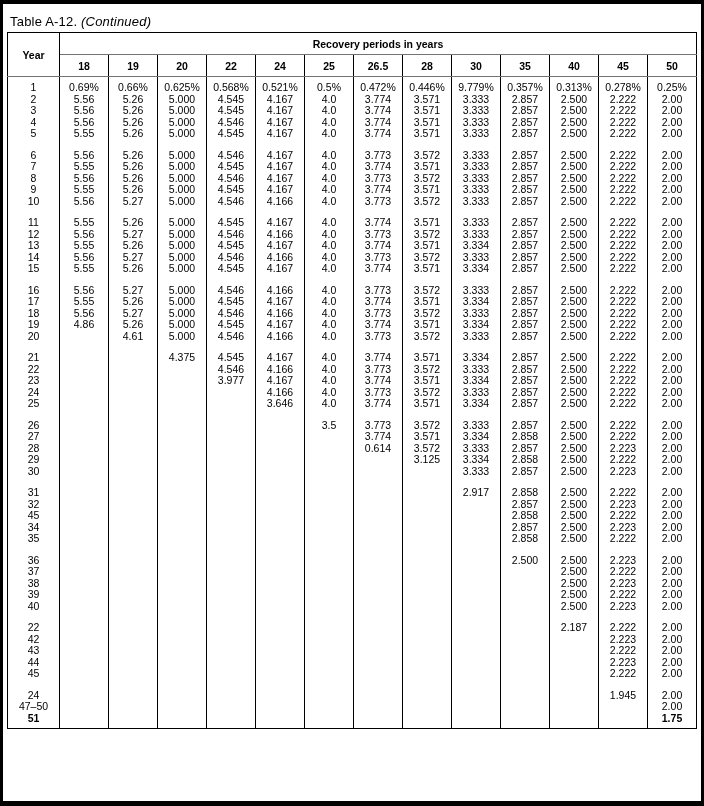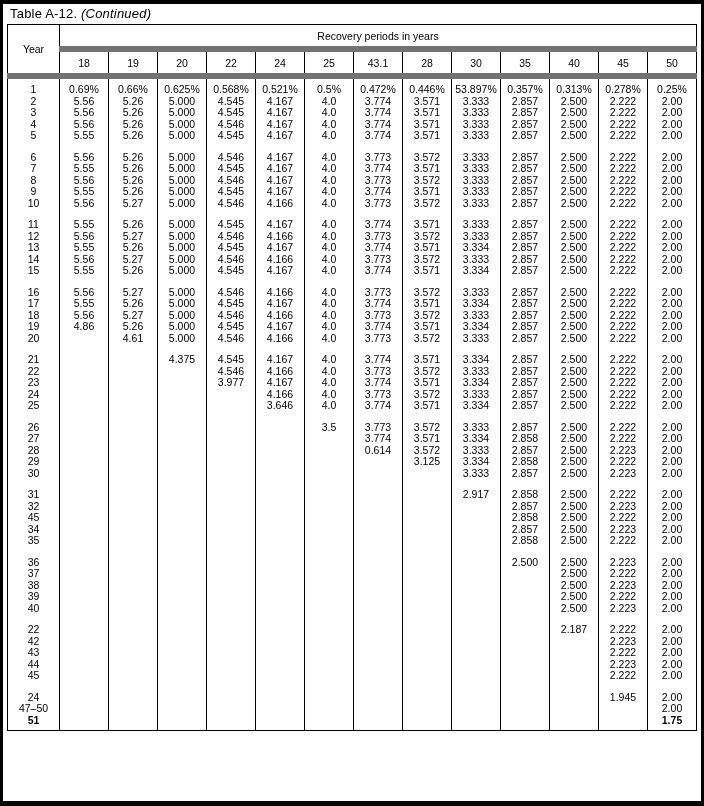--- a/index.html
+++ b/index.html
@@ -2,37 +2,37 @@
 <html><head>
 <meta charset="utf-8">
 <style>
   html, body { margin: 0; padding: 0; background: #888; }
   .frame {
     width: 704px; height: 806px; box-sizing: border-box;
     border-top: 4px solid #000; border-left: 3px solid #000;
     border-right: 3px solid #000; border-bottom: 5px solid #000;
     background: #fff; overflow: hidden;
     font-family: "Liberation Sans", sans-serif; color: #000;
-    padding: 0 4px;
+    padding: 8px 4px;
   }
   .title {
     height: 17px; padding: 2px 0 1px 3px; font-size: 13px; letter-spacing: .2px;
   }
   .title em { font-style: italic; }
   table.a12 {
     width: 100%; border-collapse: collapse; table-layout: fixed;
     border: 1px solid #000;
   }
   table.a12 th, table.a12 td {
     border-left: 1px solid #000; border-right: 1px solid #000;
     padding: 0; text-align: center; vertical-align: middle;
     font-size: 10.5px; color: #000;
     overflow: hidden; white-space: nowrap;
   }
-  thead th { font-weight: normal; font-size: 11px; border-bottom: 6px solid #737373; }
+  thead th { font-weight: bold; font-size: 11px; border-bottom: 1px solid #737373; }
   th.span-head { height: 21px; }
   th.year-head { height: 42px; }
   tr.col-head th { height: 21px; }
   tbody td { height: 11.5px; line-height: 11.5px; }
   tbody tr.first-row td { padding-top: 5px; }
   tbody tr.last-row td { padding-bottom: 4px; font-weight: bold; }
   tr.spacer td { height: 10px; }
 </style>
 </head>
 <body>
@@ -65,41 +65,41 @@
         <th class="year-head" rowspan="2">Year</th>
         <th class="span-head" colspan="13">Recovery periods in years</th>
       </tr>
       <tr class="col-head">
           <th>18</th>
           <th>19</th>
           <th>20</th>
           <th>22</th>
           <th>24</th>
           <th>25</th>
-          <th>43.1</th>
+          <th>26.5</th>
           <th>28</th>
           <th>30</th>
           <th>35</th>
           <th>40</th>
           <th>45</th>
           <th>50</th>
         </tr>
     </thead>
     <tbody>
         <tr class="first-row">
           <td>1</td>
           <td>0.69%</td>
           <td>0.66%</td>
           <td>0.625%</td>
           <td>0.568%</td>
           <td>0.521%</td>
           <td>0.5%</td>
           <td>0.472%</td>
           <td>0.446%</td>
-          <td>53.897%</td>
+          <td>9.779%</td>
           <td>0.357%</td>
           <td>0.313%</td>
           <td>0.278%</td>
           <td>0.25%</td>
         </tr>
         <tr>
           <td>2</td>
           <td>5.56</td>
           <td>5.26</td>
           <td>5.000</td>

